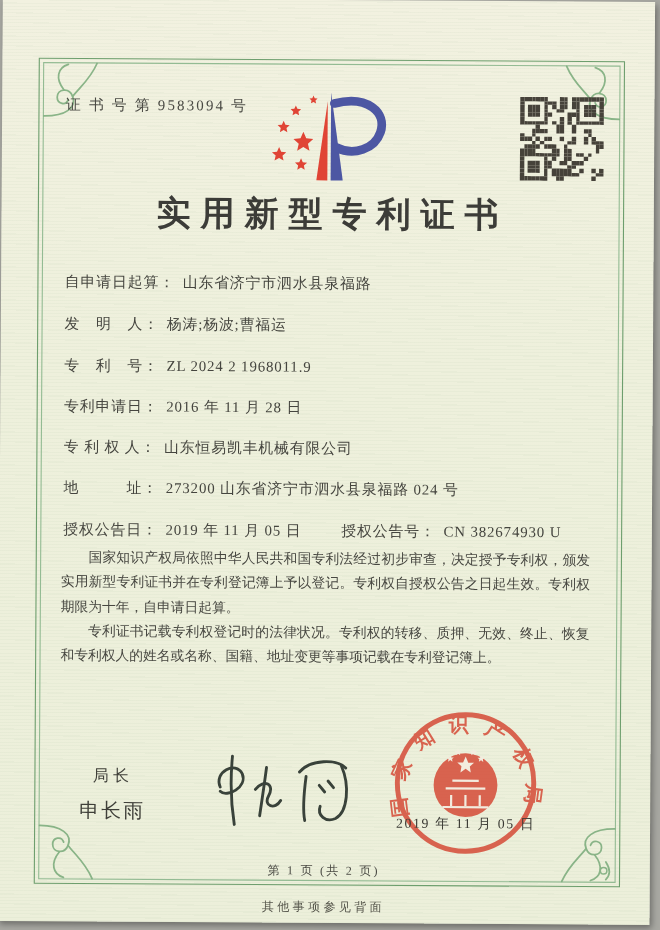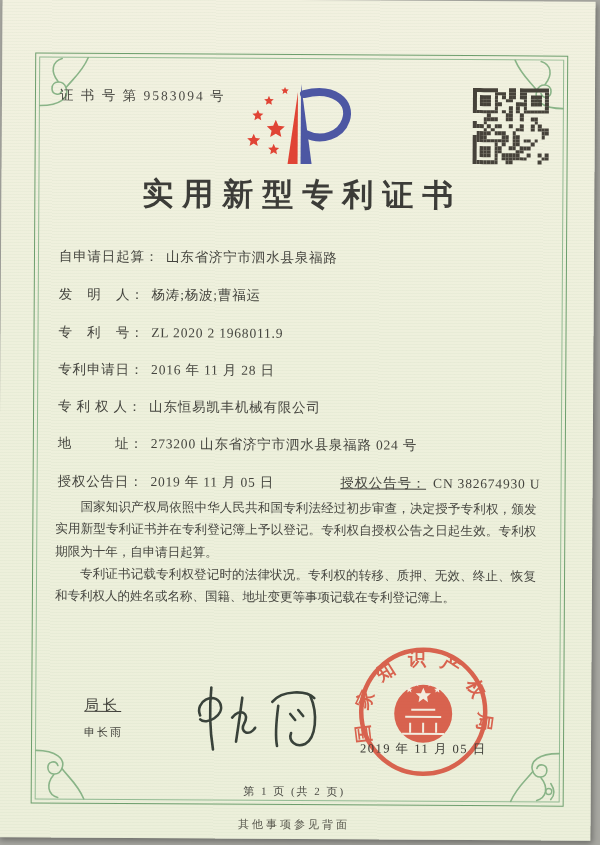--- a/index.html
+++ b/index.html
@@ -26,27 +26,27 @@
   .qr div{background:transparent;}
   .qr div.on{background:#46423a;}
   .title{position:absolute;left:0;right:0;top:174px;text-align:center;
     font-size:31px;font-weight:600;color:#3c3c38;letter-spacing:9px;
     text-indent:9px;white-space:nowrap;}
   .row{position:absolute;left:58px;font-size:13.5px;color:#45453f;
     letter-spacing:.8px;white-space:nowrap;}
   .row .val{margin-left:7px;}
   .r0{top:249px}.r1{top:287px}.r2{top:325px}.r3{top:362px}
   .r4{top:399px}.r5{top:436px}.r6{top:474px}
-  .pair2{margin-left:62px;text-decoration:underline;}
+  .pair2{margin-left:32px;}
   .body-text{position:absolute;left:56px;right:56px;top:497px;
     font-size:12.5px;line-height:1.78;color:#474741;text-align:justify;}
   .body-text p{margin:0;text-indent:2em;}
   .signer-role{position:absolute;left:86px;top:697px;font-size:14.5px;
-    color:#3f3f39;letter-spacing:4px;text-decoration:underline;}
-  .signer-name{position:absolute;left:86px;top:726px;font-size:11px;
+    color:#3f3f39;letter-spacing:4px;}
+  .signer-name{position:absolute;left:74px;top:726px;font-size:18px;
     color:#3f3f39;letter-spacing:2px;text-align:right;}
   .autograph{position:absolute;left:180px;top:680px;width:160px;height:80px;}
   .seal{position:absolute;left:349px;top:637px;width:152px;height:150px;opacity:.88;}
   .seal-date{position:absolute;left:362px;top:740px;font-size:12.5px;
     color:#3a3a34;letter-spacing:1.5px;white-space:nowrap;}
   .page-no{position:absolute;left:0;right:0;top:784px;text-align:center;
     font-size:11px;color:#4a4a44;letter-spacing:2px;}
   .back-note{position:absolute;left:0;right:0;top:817px;text-align:center;
     font-size:11px;color:#55554b;letter-spacing:3px;}
 </style>
@@ -555,21 +555,21 @@
 
   <div class="title">实用新型专利证书</div>
 
   <div class="row r0">
     <span class="lbl">自申请日起算：</span><span class="val">山东省济宁市泗水县泉福路</span>
   </div>
   <div class="row r1">
     <span class="lbl">发　明　人：</span><span class="val">杨涛;杨波;曹福运</span>
   </div>
   <div class="row r2">
-    <span class="lbl">专　利　号：</span><span class="val">ZL 2020 2 1968011.9</span>
+    <span class="lbl">专　利　号：</span><span class="val">ZL 2024 2 1968011.9</span>
   </div>
   <div class="row r3">
     <span class="lbl">专利申请日：</span><span class="val">2016 年 11 月 28 日</span>
   </div>
   <div class="row r4">
     <span class="lbl">专 利 权 人：</span><span class="val">山东恒易凯丰机械有限公司</span>
   </div>
   <div class="row r5">
     <span class="lbl">地　　　址：</span><span class="val">273200 山东省济宁市泗水县泉福路 024 号</span>
   </div>

